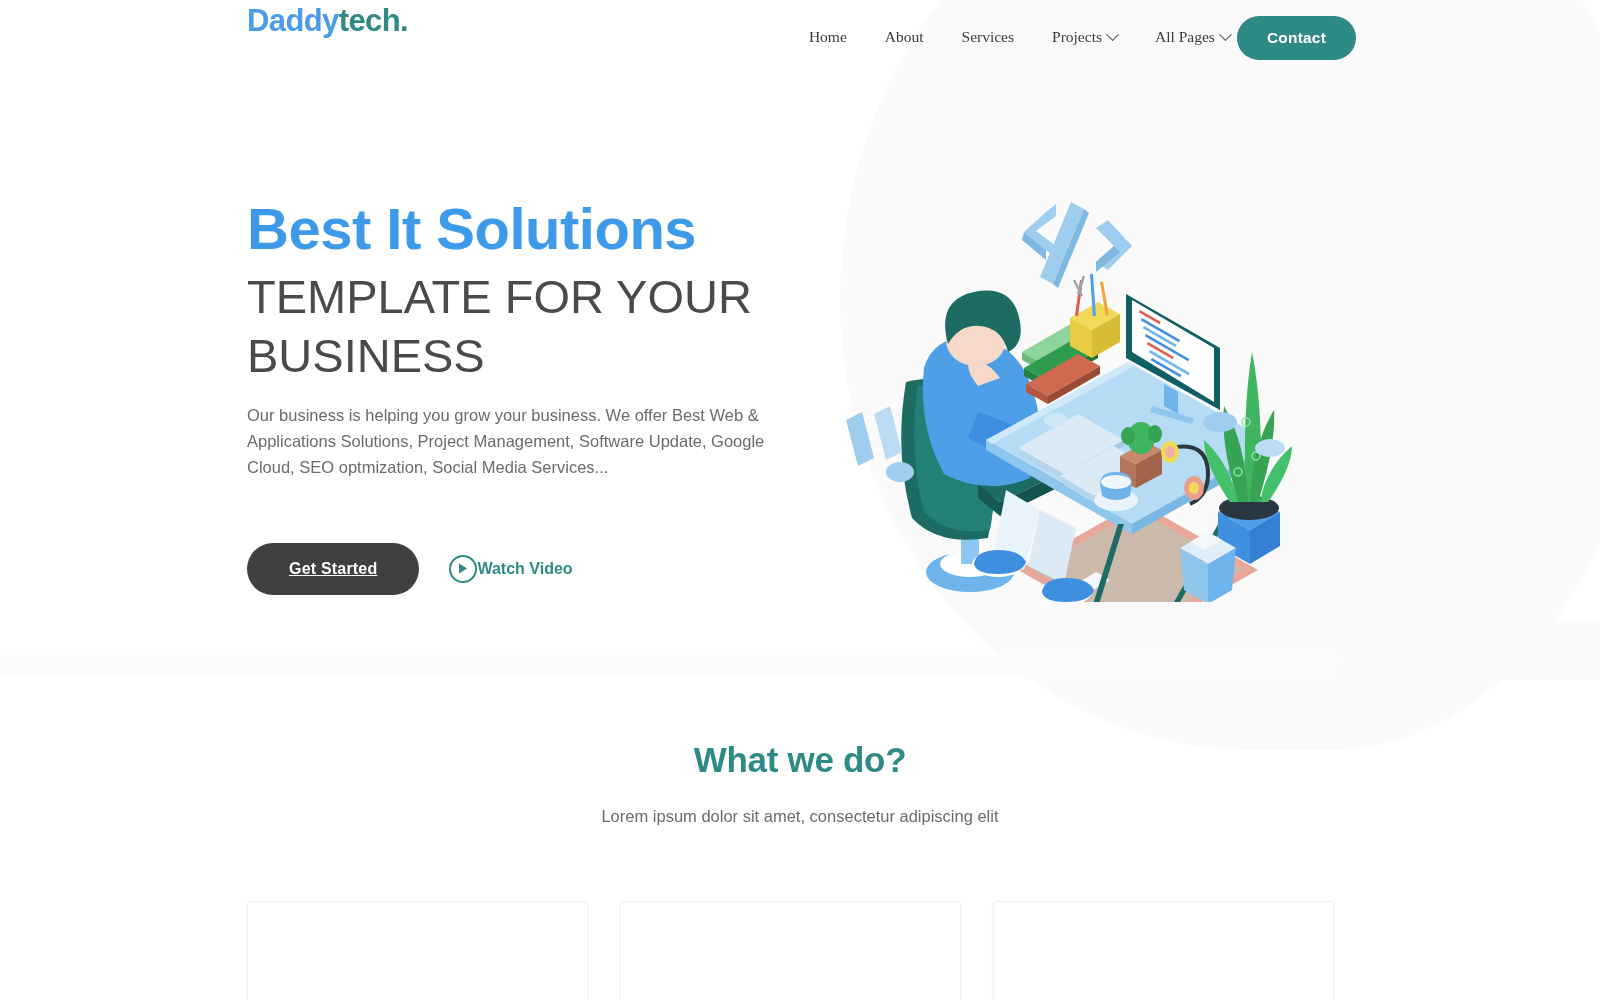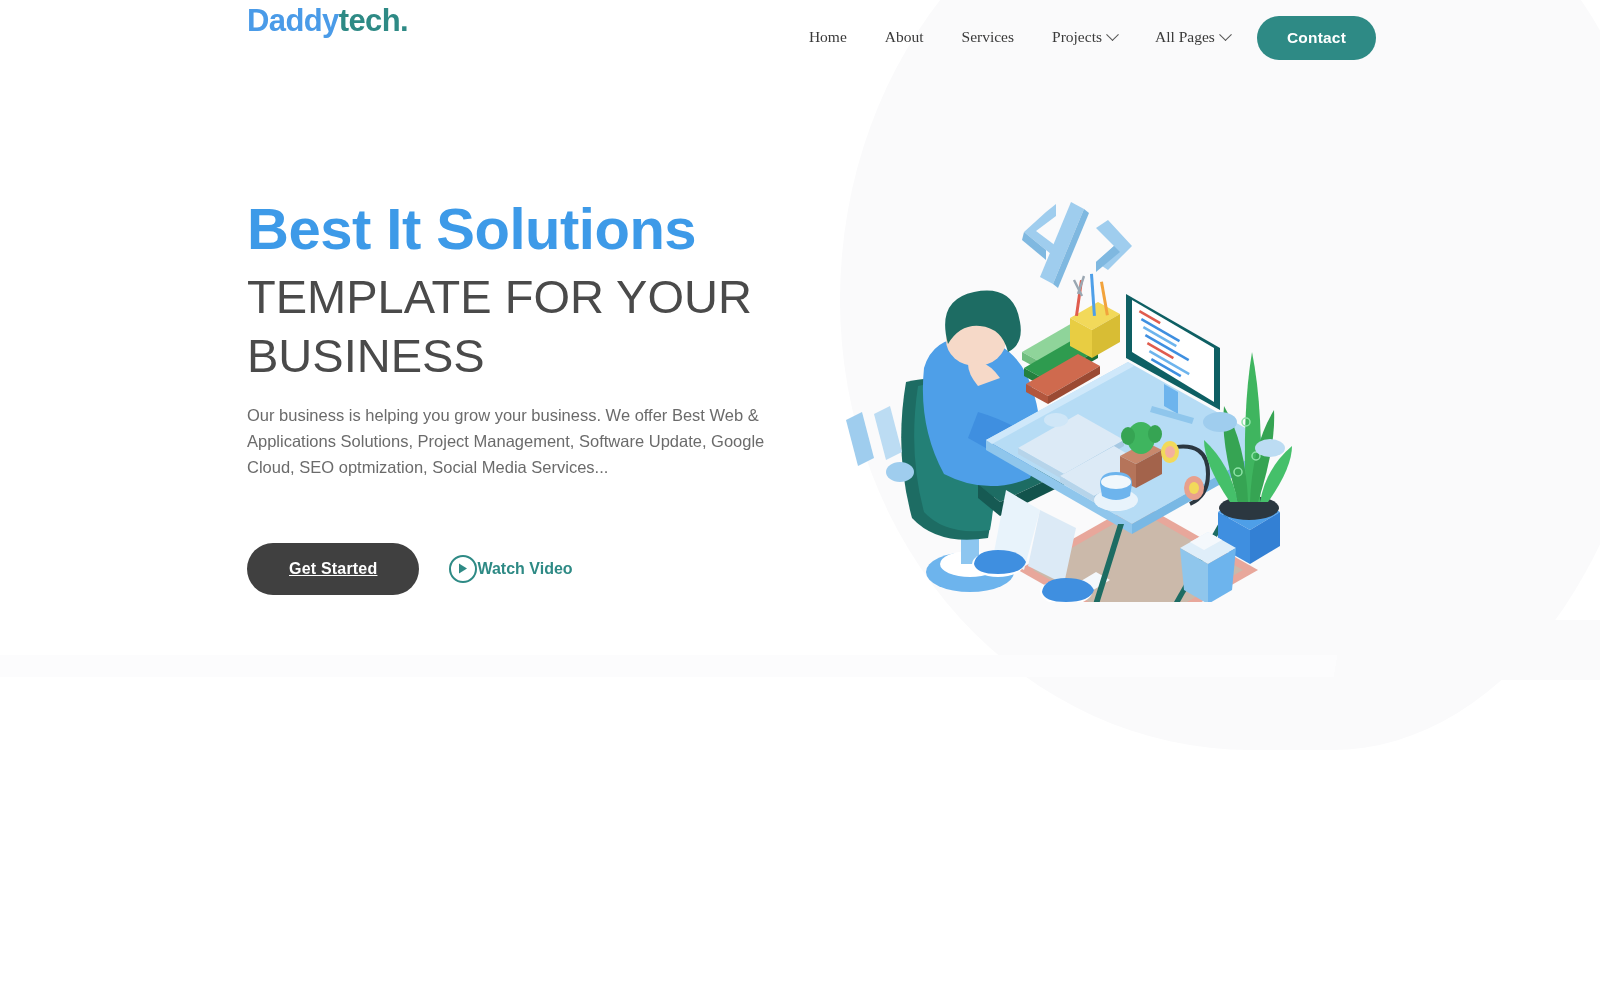--- a/index.html
+++ b/index.html
@@ -43,21 +43,21 @@
 
   nav{ position:absolute; right:277px; top:28px; display:flex; align-items:center; gap:0; }
   .nav-item{
     font-size:15.5px; color:#3a3a3a; padding:0 19px;
     display:flex; align-items:center; gap:6px; cursor:pointer; white-space:nowrap;font-family:Liberation Serif, serif;
   }
   .chev{ display:inline-block; width:9px; height:9px; border-right:1.4px solid #555;
          border-bottom:1.4px solid #555; transform:rotate(45deg) translate(-2px,-2px); }
 
   .btn-contact{
-    position:absolute; right:224px; top:16px;
+    position:absolute; right:244px; top:16px;
     background:#2e8a85; color:#fff; font-size:15.5px; font-weight:bold;
     padding:13px 30px; border-radius:24px; border:none; cursor:pointer;
     letter-spacing:0.2px;
   }
 
   
   .hero-text{ position:absolute; left:247px; top:200px; width:540px; z-index:3; }
   .h1-blue{
     font-size:58px; font-weight:bold; color:#3d9ae8; line-height:1.0;
     letter-spacing:-0.5px; margin-bottom:10px;
@@ -291,14 +291,34 @@
 
       <polygon points="18,248 34,240 46,286 30,294" fill="#9fcdee"></polygon>
       <polygon points="46,242 62,234 74,280 58,288" fill="#bcdcf3"></polygon>
       <ellipse cx="72" cy="300" rx="14" ry="10" fill="#9fcdee"></ellipse>
 
       <ellipse cx="392" cy="250" rx="17" ry="10" fill="#9fcdee"></ellipse>
       <ellipse cx="442" cy="276" rx="15" ry="9" fill="#bcdcf3"></ellipse>
     </svg>
   </div>
 
+  <div class="section">
+    <h2 class="sec-title">What we do?</h2>
+    <p class="sec-sub">Lorem ipsum dolor sit amet, consectetur adipiscing elit</p>
+
+    <div class="cards">
+
+      <div class="card">
+        
+      </div>
+
+      <div class="card">
+        
+      </div>
+
+      <div class="card">
+        
+      </div>
+
+    </div>
+  </div>
 
 </div>
 
 </body></html>

